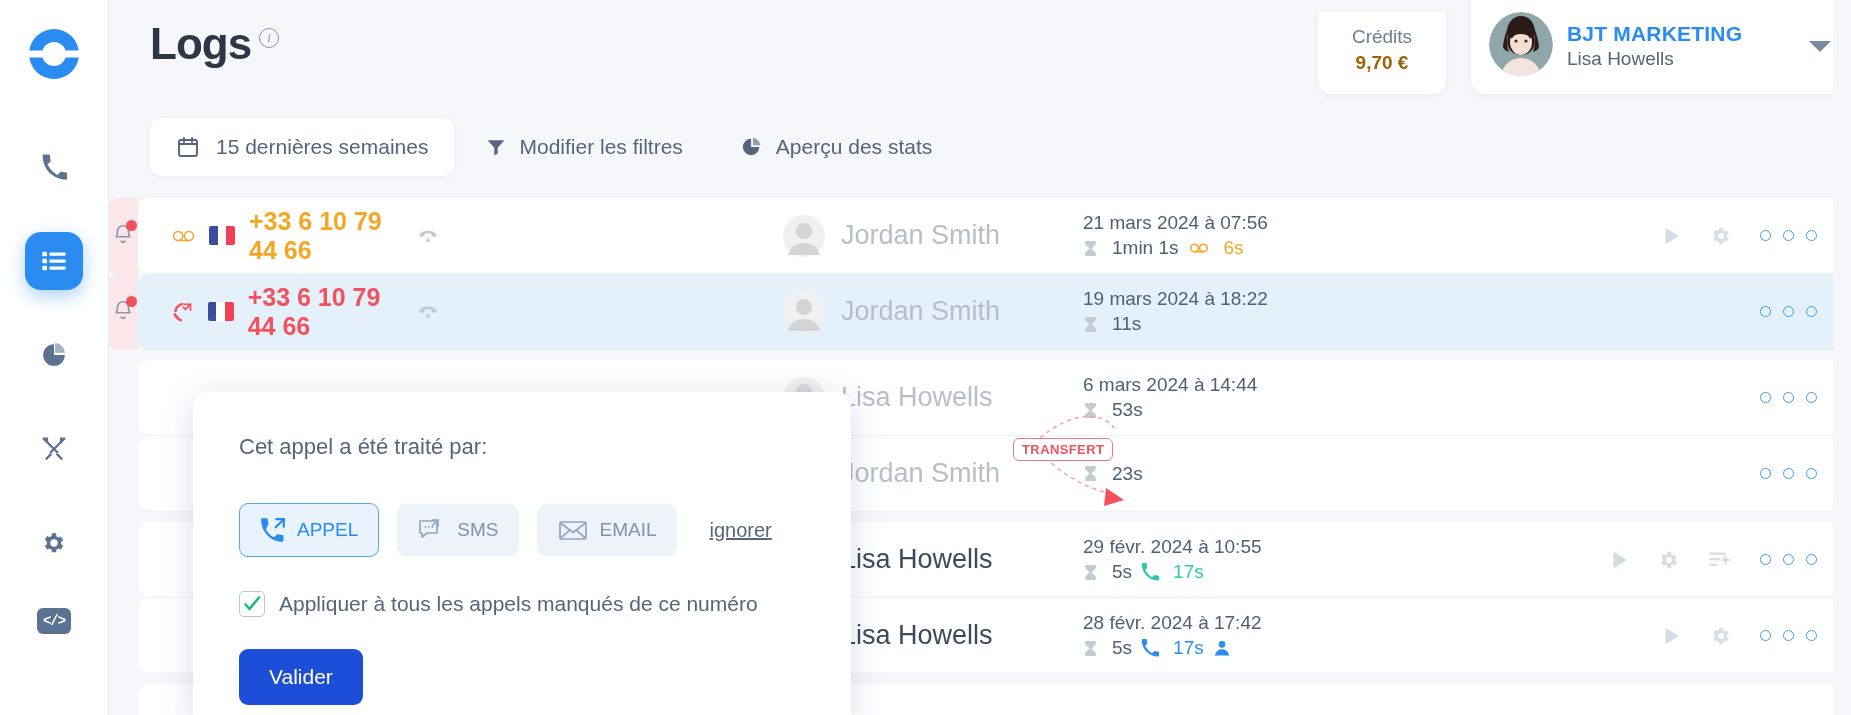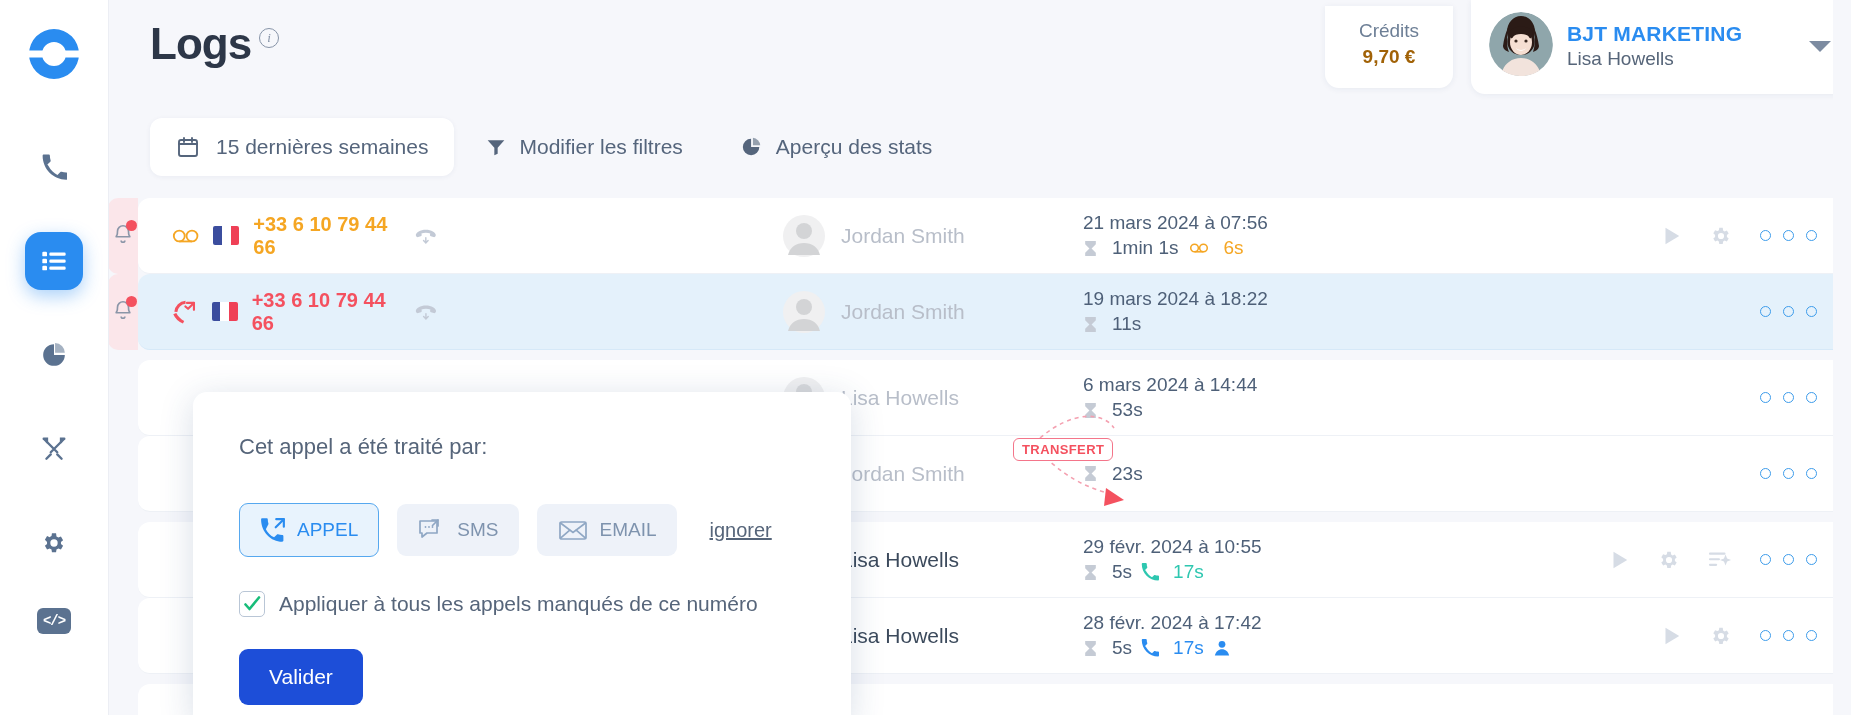--- a/index.html
+++ b/index.html
@@ -36,21 +36,21 @@
   .main { flex: 1; position: relative; height: 578px; }
 
   .topbar { height: 100px; display:flex; align-items:flex-start; position: relative; }
   .page-title-wrap { display:flex; align-items:flex-start; padding: 22px 0 0 42px; }
   .page-title { font-size: 44px; font-weight: 800; color: #2d3748; letter-spacing: -1px; line-height: 1; }
   .info-icon {
     width: 20px; height: 20px; border: 1.6px solid #8794a8; border-radius: 50%;
     color: #8794a8; font-size: 13px; font-style: italic; font-family: "Liberation Serif", serif;
     display:flex; align-items:center; justify-content:center; margin: 6px 0 0 8px; cursor: pointer;
   }
-  .topbar-right { margin-left: auto; display: flex; align-items: center; gap: 18px; padding-right: 0; padding-left: 24px; }
+  .topbar-right { margin-left: auto; display: flex; align-items: flex-end; gap: 25px; padding-right: 0; padding-left: 24px; }
   .credits-card {
     background:#fff; border-radius: 0 0 14px 14px; padding: 14px 30px 20px;
     display:flex; flex-direction:column; align-items:center; gap:4px;
     box-shadow: 0 1px 6px rgba(32,56,100,.07); min-width: 128px;
   }
   .credits-label { font-size: 19px; color:#6d7f96; }
   .credits-value { font-size: 19px; color:#a16207; font-weight: 700; }
   .account-card {
     background:#fff; border-radius: 0 0 14px 14px; padding: 12px 20px 14px 18px;
     display:flex; align-items:center; gap: 14px; min-width: 380px;
@@ -88,25 +88,25 @@
     position:absolute; left:-30px; top:0; width:30px; height:76px;
     background:#fbe6ea; border-radius: 10px 0 0 10px;
     display:flex; align-items:center; justify-content:center;
   }
   .bell-wrap { position:relative; }
   .bell-dot { position:absolute; right:-3px; top:-2px; width:11px;height:11px;border-radius:50%;background:#f4515f; }
   .cell-number { width: 300px; display:flex; align-items:center; gap: 14px; padding-left: 34px; }
   .flag { width: 26px; height: 19px; border-radius: 2px; overflow:hidden; display:flex; flex:0 0 auto; }
   .flag i { display:block; height:100%; flex:1; }
   .flag .b { background:#3b4d9e; } .flag .w { background:#fff; } .flag .r { background:#ef4056; }
-  .phone-num { font-size: 20px; font-weight: 700; }
+  .phone-num { font-size: 25px; font-weight: 700; }
   .phone-num.vm { color:#f5a623; }
   .phone-num.missed { color:#f4515f; }
   .cell-contact { width: 300px; display:flex; align-items:center; gap: 16px; margin-left: 345px; }
-  .contact-name { font-size: 21px; color:#b8bec9; }
+  .contact-name { font-size: 27px; color:#b8bec9; }
   .contact-name.strong { color:#3c4a5c; }
   .cell-meta { width: 330px; display:flex; flex-direction:column; gap: 3px; }
   .meta-date { font-size: 19px; color:#4e6versa; }
   .meta-date { font-size: 19px; color:#4e6078; }
   .meta-row { display:flex; align-items:center; gap: 9px; font-size: 19px; color:#4e6078; }
   .meta-item { display:flex; align-items:center; gap: 14px; }
   .meta-item.vm { color:#f5a623; }
   .meta-item.talk { color:#2ec7b0; }
   .meta-item.talk-blue { color:#2a8cf0; }
   .cell-actions { margin-left:auto; display:flex; align-items:center; gap: 28px; padding-right: 34px; }

